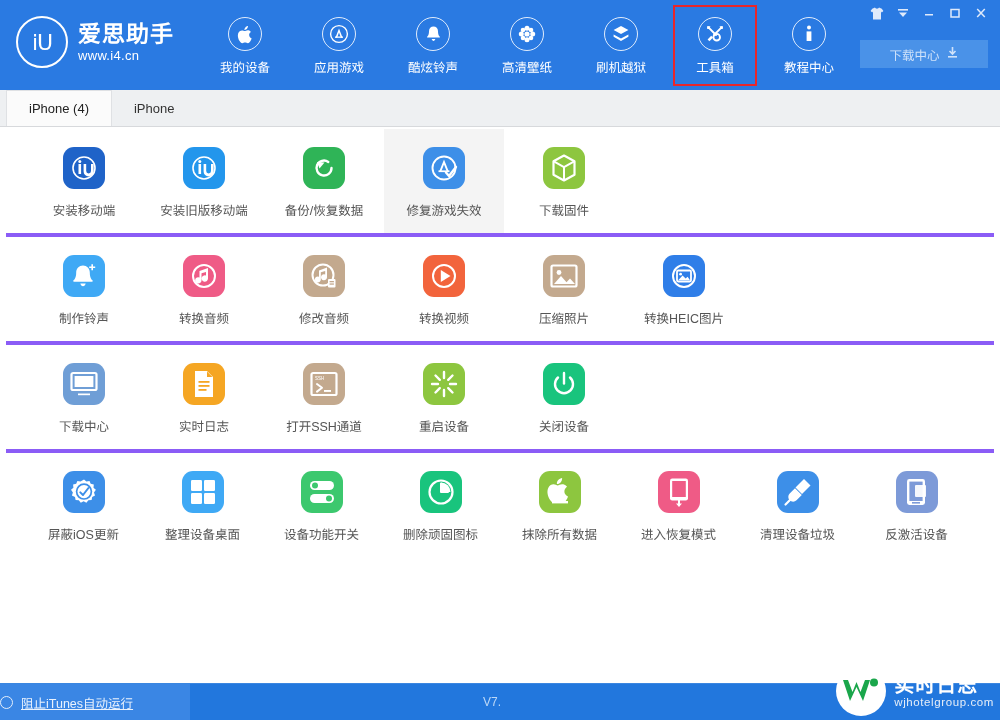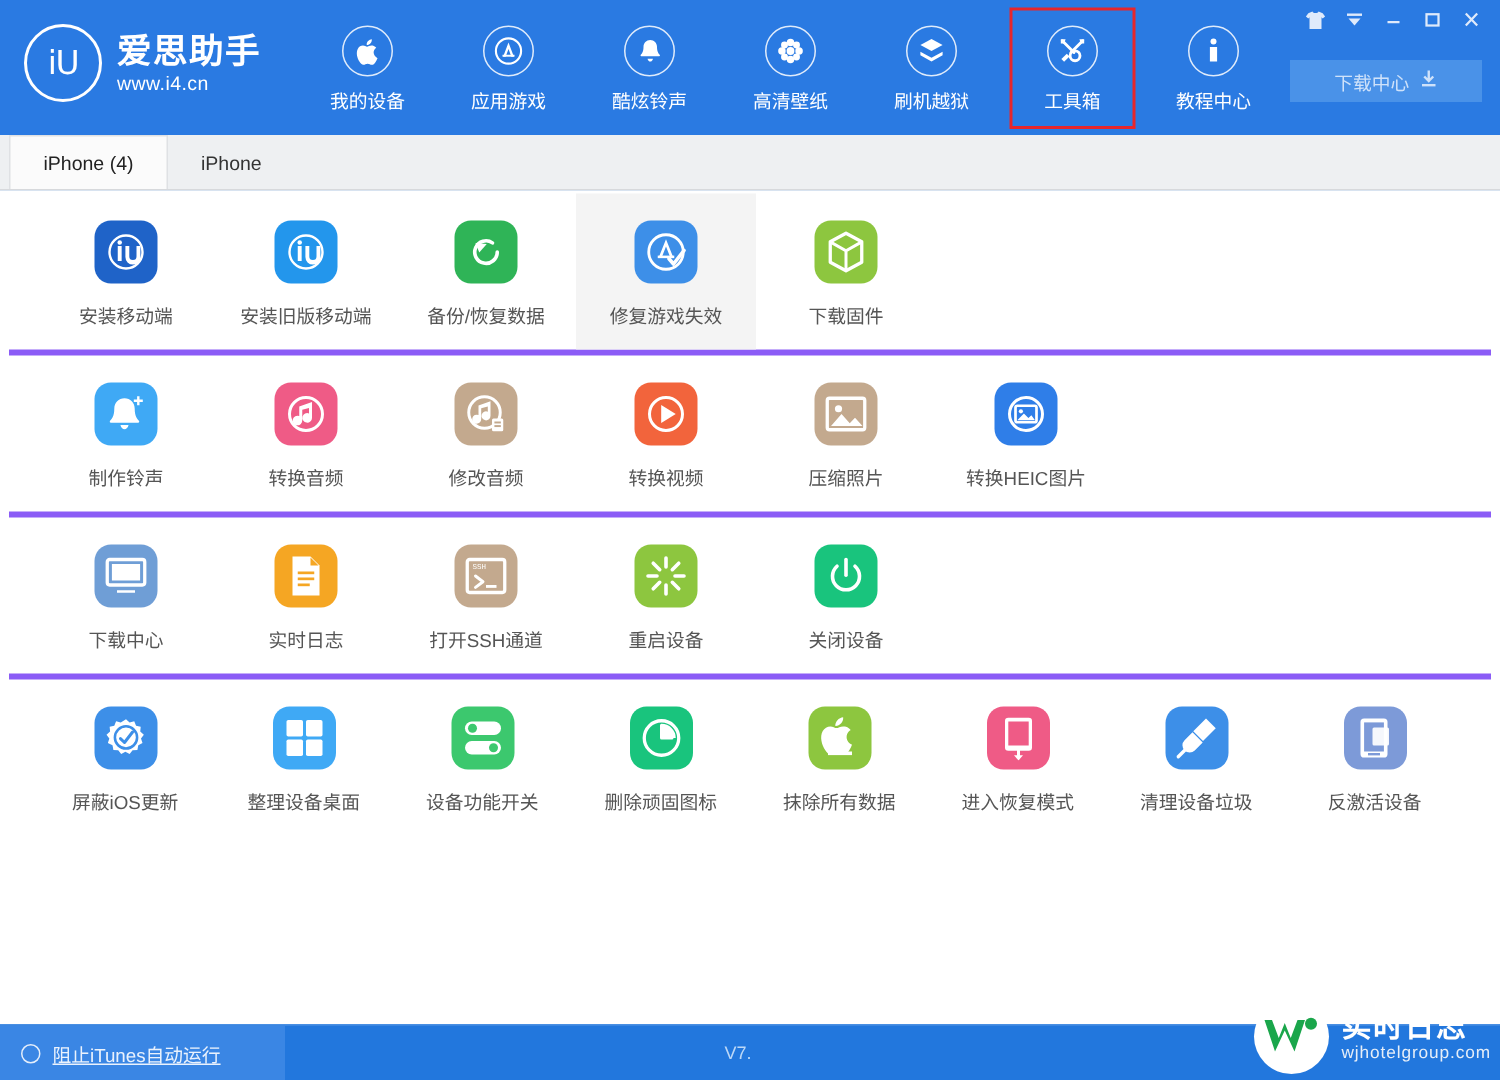--- a/index.html
+++ b/index.html
@@ -163,21 +163,20 @@
     background: #2277dd;
     display: flex; align-items: center;
     position: relative;
     border-top: 1px solid #3b86e0;
   }
   .status-left {
     height: 36px;
     width: 190px;
     background: #3a86e4;
     display: flex; align-items: center; gap: 8px;
-    padding-left: 14px;
     cursor: pointer;
   }
   .radio-ring {
     width: 13px; height: 13px; border-radius: 50%;
     border: 1.5px solid #e4eefb;
   }
   .status-text {
     color: #eaf2fd; font-size: 12.5px;
     text-decoration: underline;
   }

